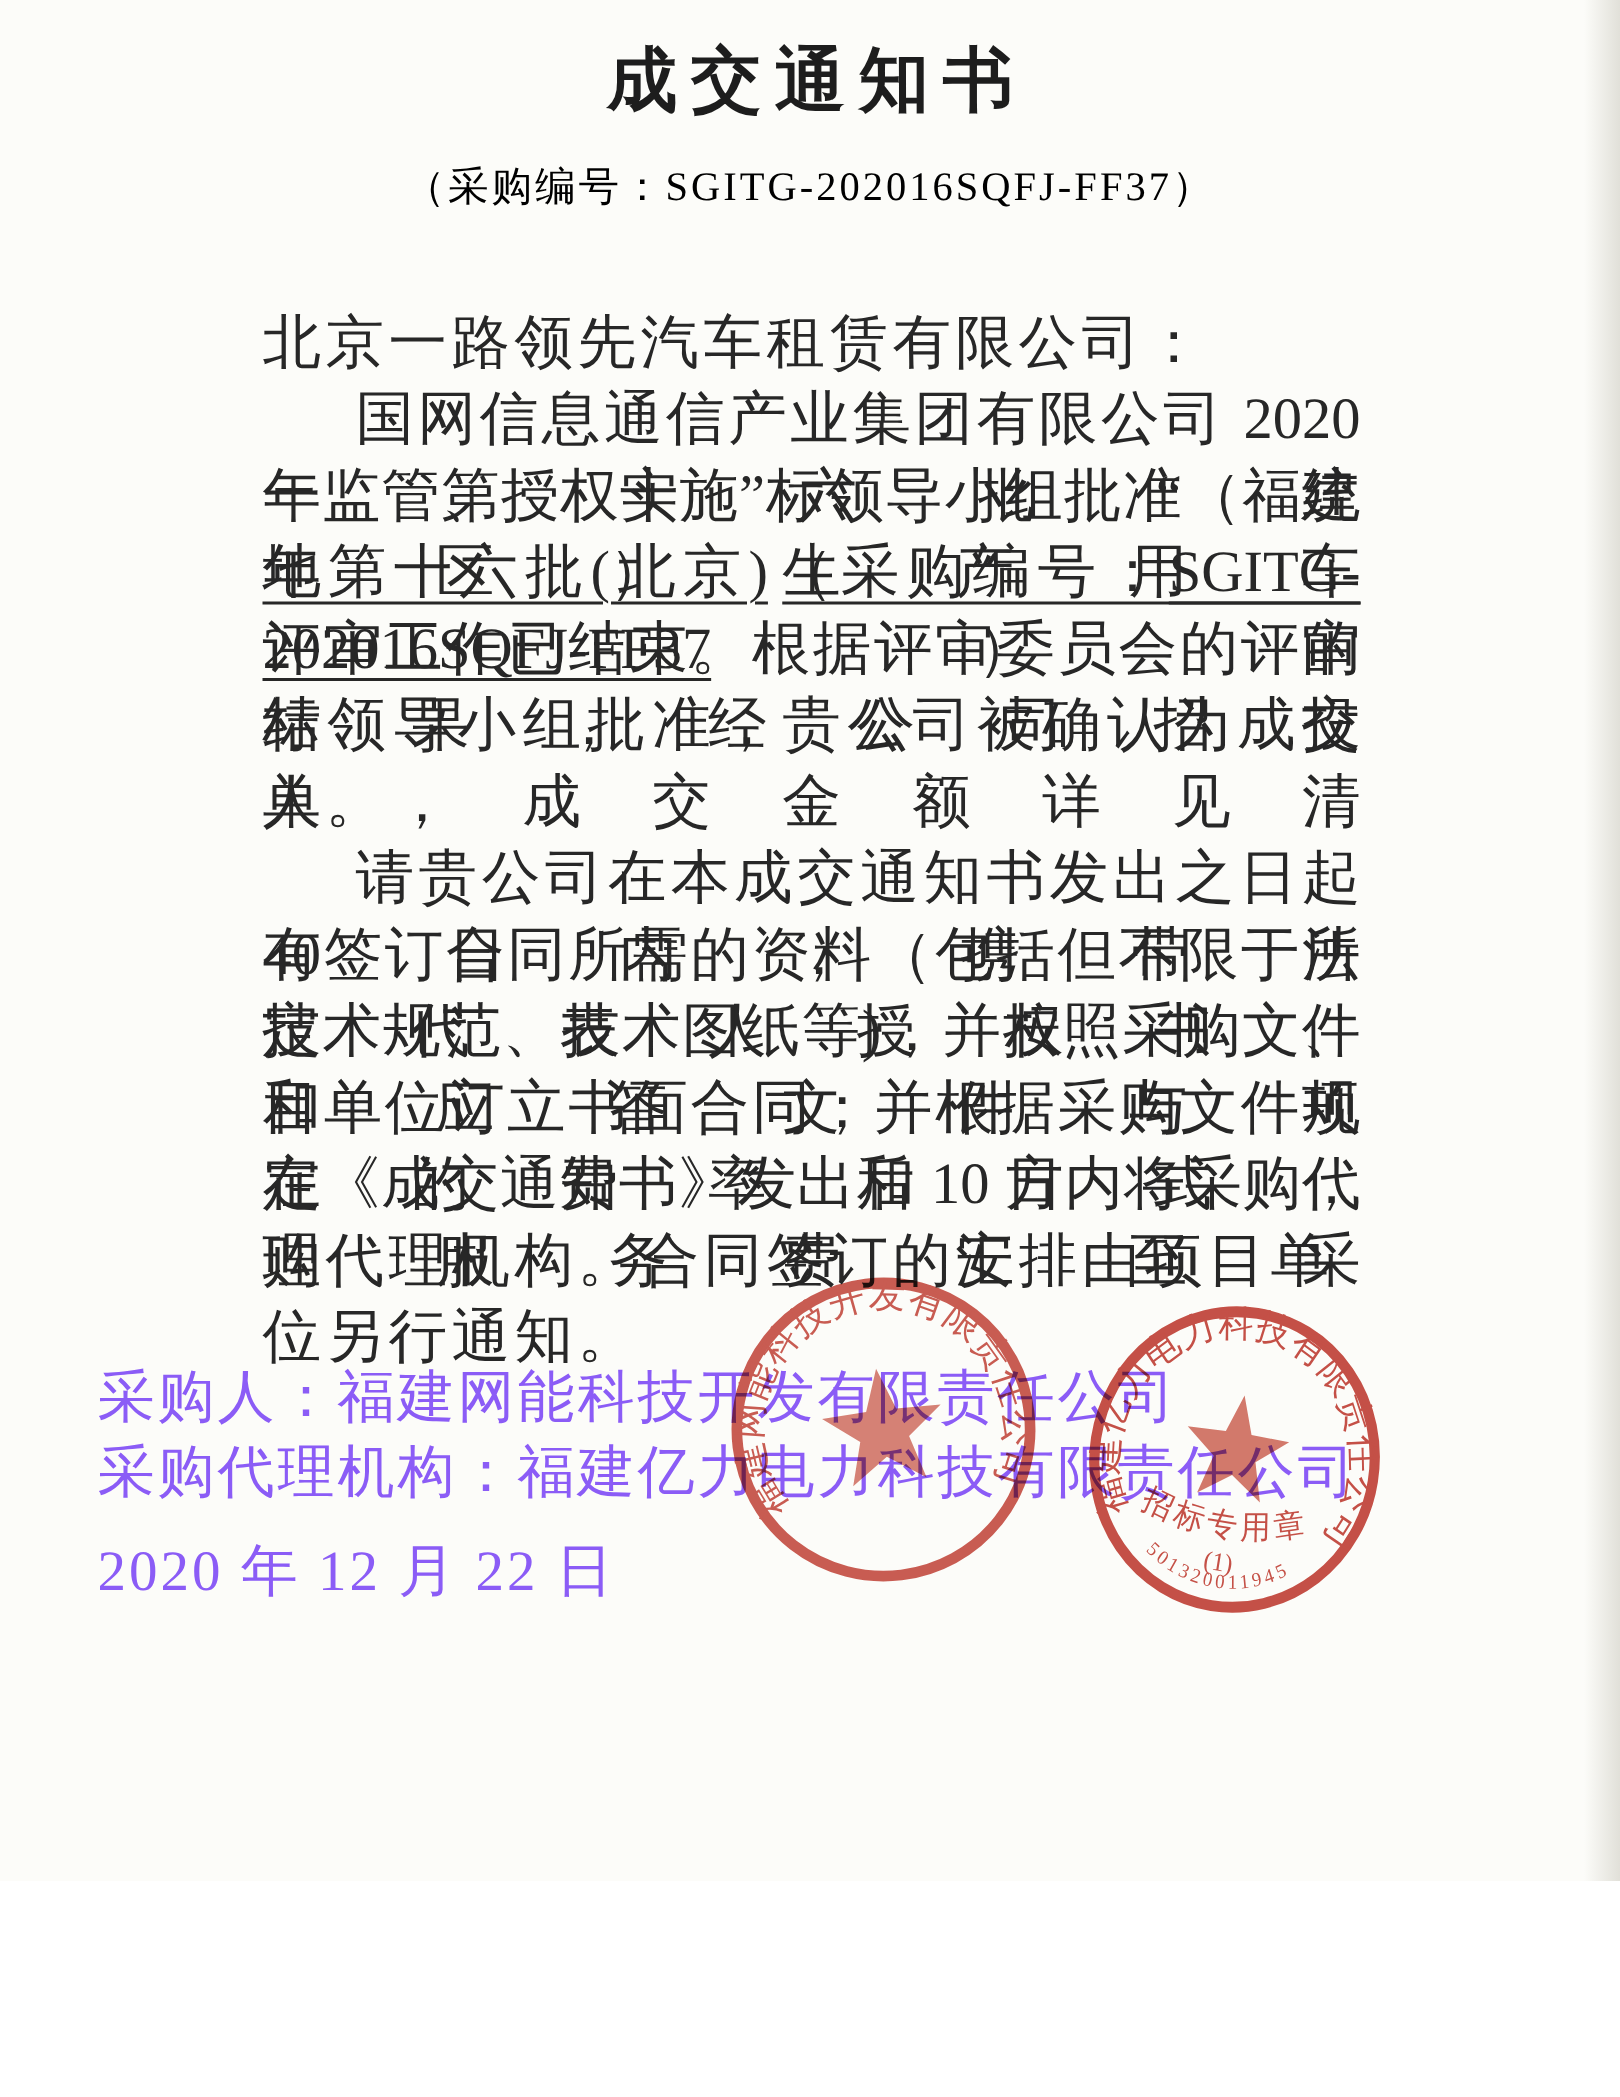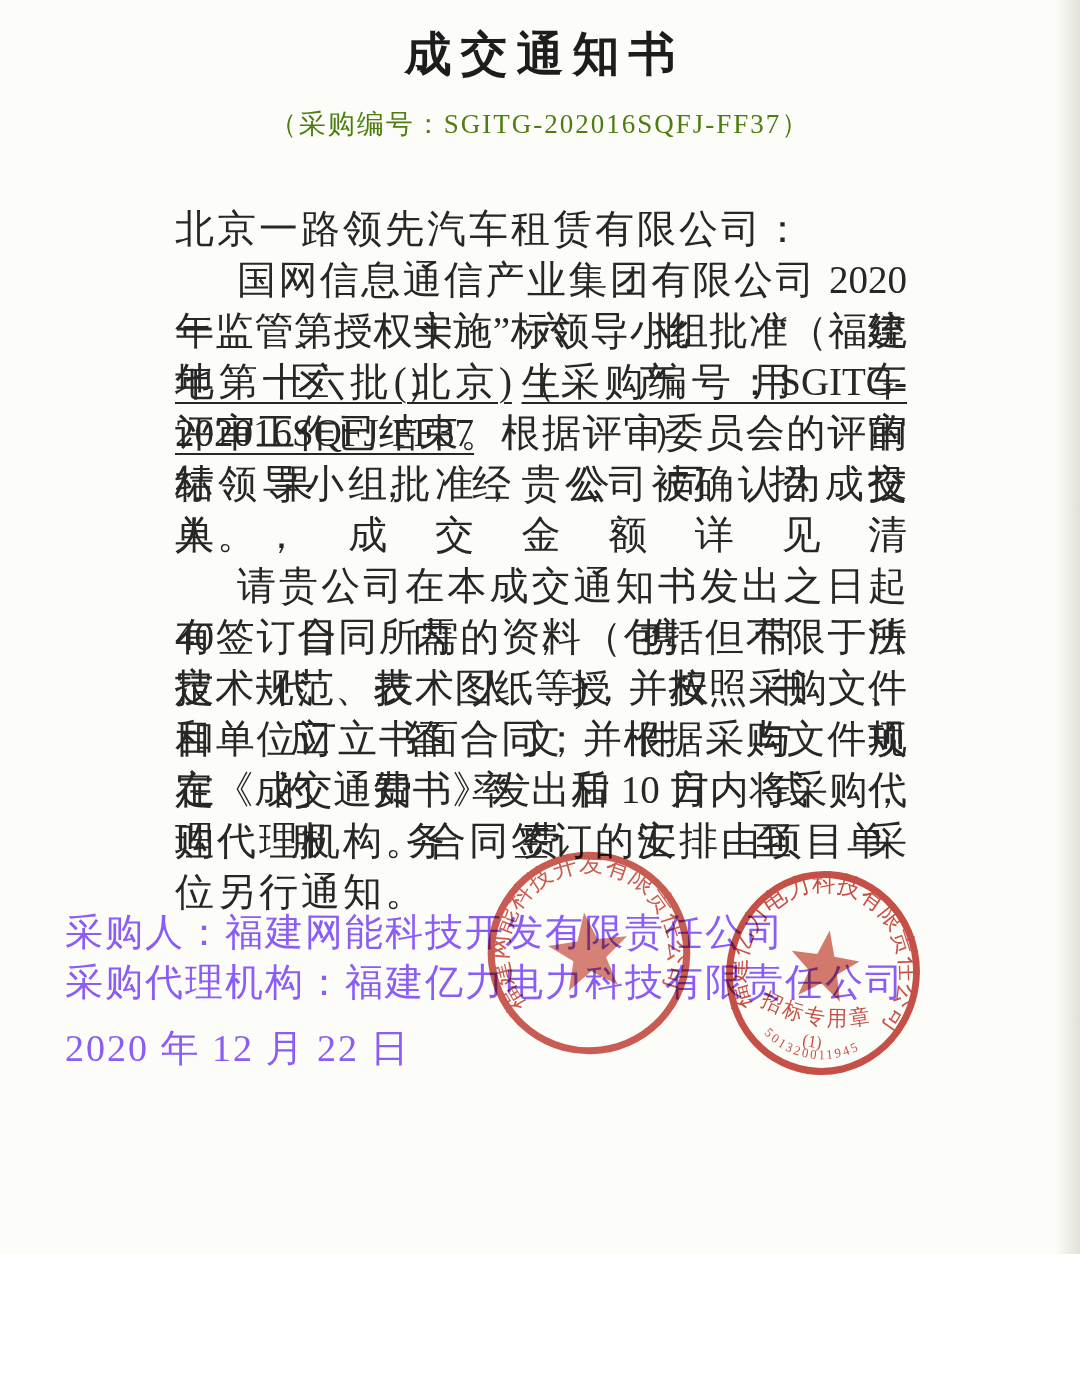--- a/index.html
+++ b/index.html
@@ -15,21 +15,21 @@
     pointer-events:none;
   }
   .title {
     position:absolute; top:24px; left:0; width:100%; margin:0;
     text-align:center; font-size:47px; line-height:60px; font-weight:bold;
     letter-spacing:9px; text-indent:9px; color:#1d1d1d;
   }
   .subtitle {
     position:absolute; top:104px; left:0; width:100%;
     text-align:center; font-size:27px; line-height:40px; letter-spacing:2px;
-    color:#4d7c0f;
+    color:#000000;
   }
   .body-text {
     position:absolute; left:175px; top:203px; width:732px;
     font-size:39px; color:#272727;
   }
   .line {
     height:51px; line-height:51px;
     text-align:justify; text-align-last:justify;
   }
   .line.natural { text-align:left; text-align-last:left; letter-spacing:3px; }

